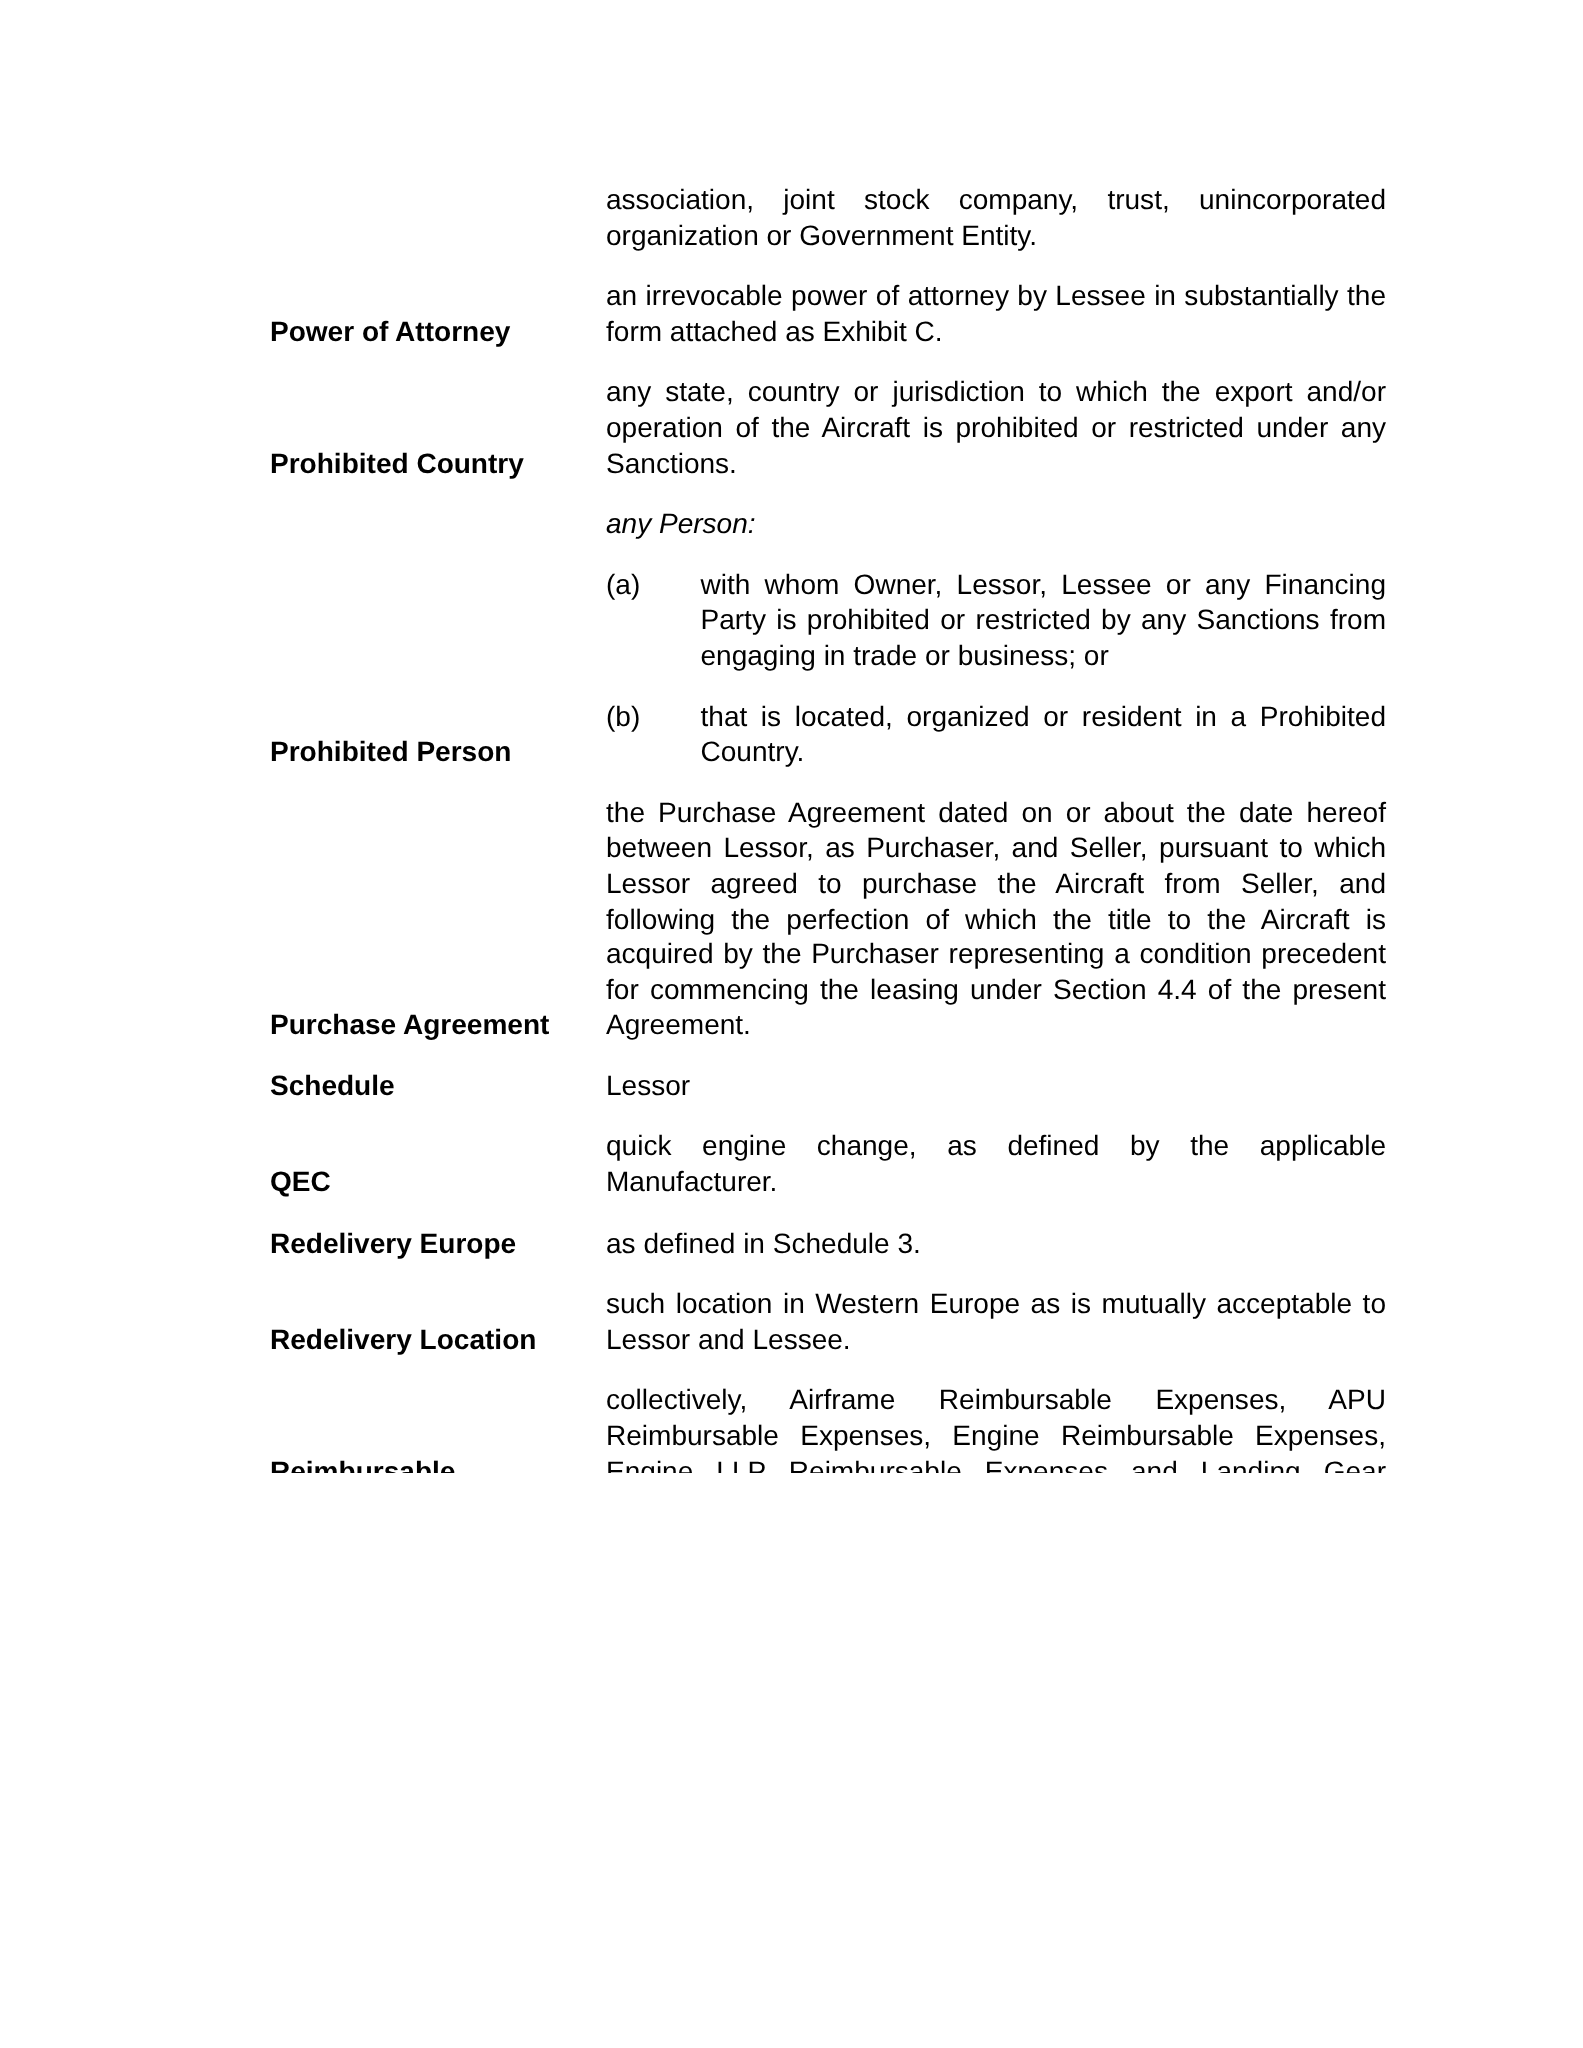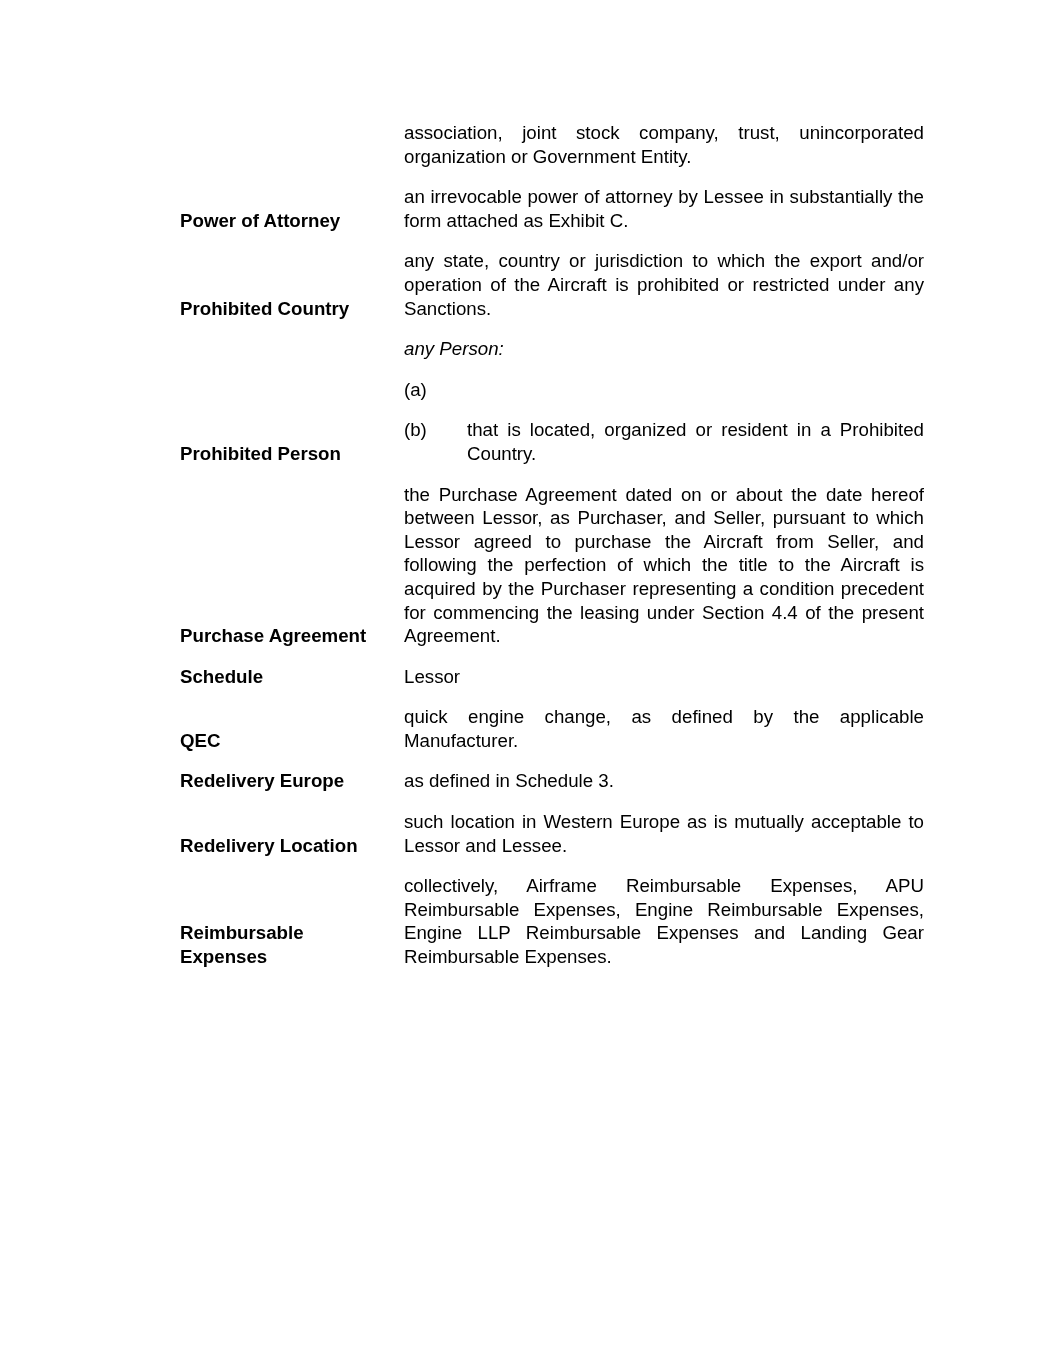--- a/index.html
+++ b/index.html
@@ -86,20 +86,21 @@
       <div class="term">Prohibited Country</div>
       <div class="def">any state, country or jurisdiction to which the export and/or operation of the Aircraft is prohibited or restricted under any Sanctions.</div>
     </div>
 
     <div class="row">
       <div class="term">Prohibited Person</div>
       <div class="def">
         <div class="intro">any Person:</div>
         <div class="sub">
           <div class="sub-label">(a)</div>
+          <div class="sub-text">with whom Owner, Lessor, Lessee or any Financing Party is prohibited or restricted by any Sanctions from engaging in trade or business; or</div>
         </div>
         <div class="sub">
           <div class="sub-label">(b)</div>
           <div class="sub-text">that is located, organized or resident in a Prohibited Country.</div>
         </div>
       </div>
     </div>
 
     <div class="row">
       <div class="term">Purchase Agreement</div>

